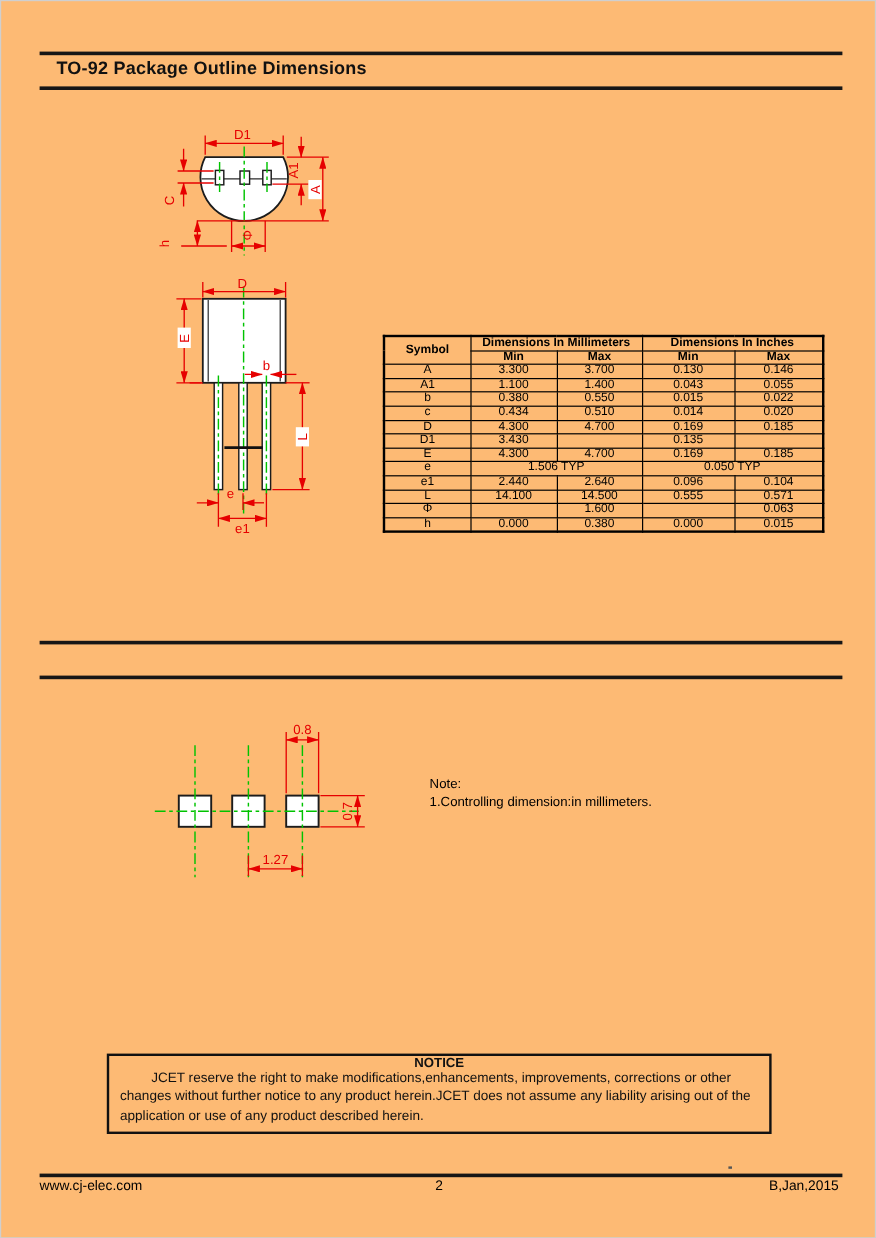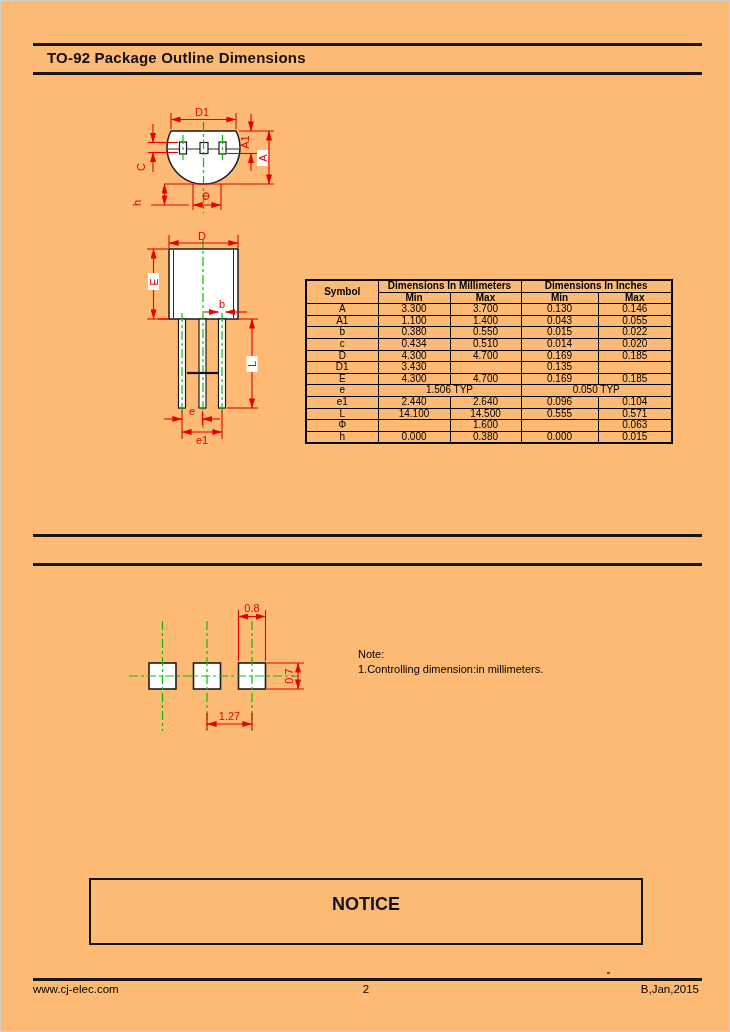--- a/index.html
+++ b/index.html
@@ -11,31 +11,31 @@
   .rule{position:absolute;left:32px;width:669px;height:3px;background:#161616;}
   .sec-title{position:absolute;left:46px;font-size:15px;font-weight:bold;color:#111;letter-spacing:.2px;}
   svg{position:absolute;overflow:visible;}
   .bodyfill{stroke:#1c1c1c;stroke-width:1.5;fill:#ffffff;}
   .thinln{stroke:#2a2a2a;stroke-width:1;fill:none;}
   .cl{stroke:#00c300;stroke-width:1.2;fill:none;stroke-dasharray:9 3 3 3;}
   .dim{stroke:#e60000;stroke-width:1.1;fill:none;}
   .dimtxt{fill:#e60000;font-size:11px;font-family:"Liberation Sans","DejaVu Sans",sans-serif;}
   .wbg{fill:#ffffff;}
   
-  #dim-table{position:absolute;left:304px;top:278px;width:366px;border-collapse:collapse;
+  #dim-table{position:absolute;left:318px;top:278px;width:366px;border-collapse:collapse;
     font-size:10px;text-align:center;color:#000;table-layout:fixed;padding-left:20px;}
   #dim-table th,#dim-table td{border:1px solid #000;height:10.6px;line-height:10.6px;padding:0;
     overflow:hidden;white-space:nowrap;}
   #dim-table{border:2px solid #000;}
   #dim-table th{font-weight:bold;font-size:10px;}
   
   #note{position:absolute;left:357px;top:646px;width:260px;font-size:11px;line-height:15.3px;color:#000;}
   
   #notice{position:absolute;left:88px;top:877px;width:554px;height:67px;border:2px solid #111;box-sizing:border-box;}
-  #notice .nt{font-size:18px;font-weight:bold;text-align:center;margin-top:14px;}
+  #notice .nt{font-size:11px;font-weight:bold;text-align:center;margin-top:0;}
   #notice .nb{font-size:11.3px;line-height:15.4px;margin:0 9px;text-indent:26px;}
   
   #footer-line{position:absolute;left:32px;top:977px;width:669px;height:3px;background:#161616;}
   .ftxt{position:absolute;top:982px;font-size:11.5px;color:#000;}
   #f-dot{position:absolute;left:606px;top:971px;width:3px;height:2px;background:#555;}
 </style>
 </head>
 <body>
 
 <div id="page">
@@ -286,20 +286,21 @@
     <text class="dimtxt" x="228.5" y="719" text-anchor="middle">1.27</text>
   </svg>
 
   <div id="note">
     <div>Note:</div>
     <div>1.Controlling dimension:in millimeters.</div>
   </div>
 
   <div id="notice">
     <div class="nt">NOTICE</div>
+    <p class="nb">JCET  reserve the right to make modifications,enhancements, improvements, corrections or other changes without further notice to any product herein.JCET does not assume any liability arising out of the application or use of any product described herein.</p>
   </div>
 
   <div id="f-dot"></div>
   <div id="footer-line"></div>
   <span class="ftxt" style="left:32px">www.cj-elec.com</span>
   <span class="ftxt" style="left:0;width:730px;text-align:center">2</span>
   <span class="ftxt" style="right:30px">B,Jan,2015</span>
 
 </div>
 

